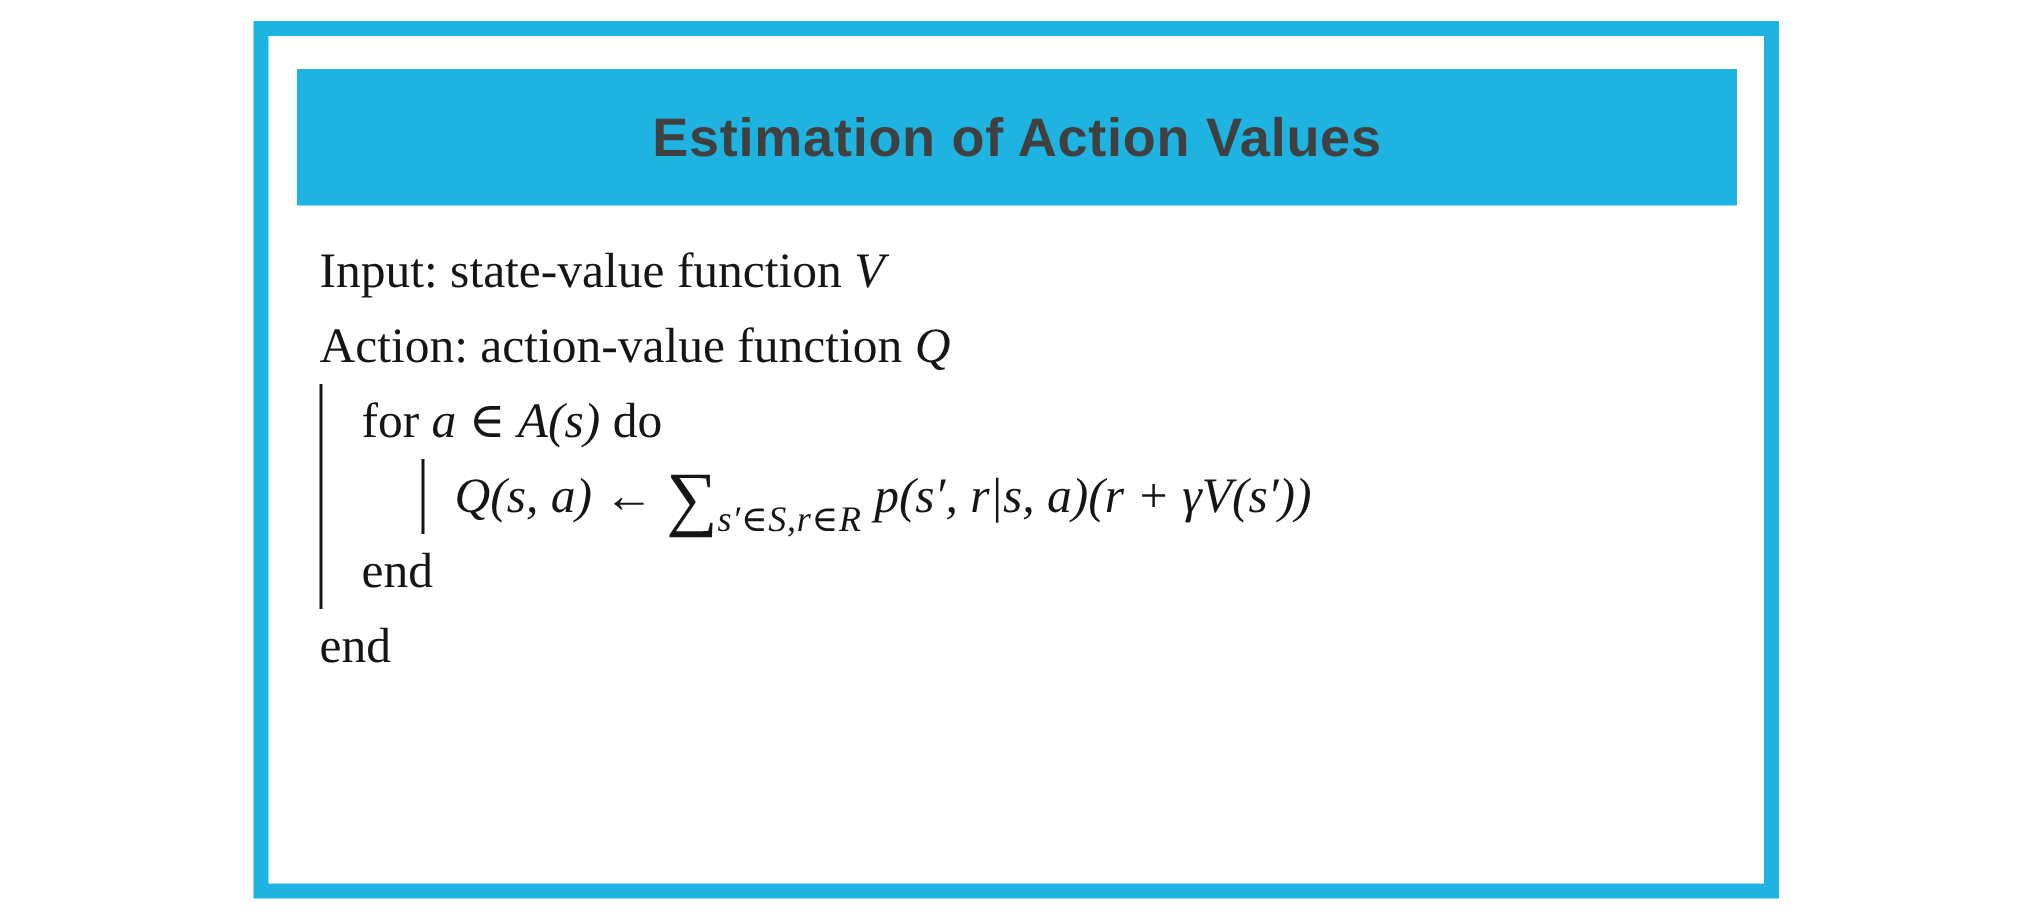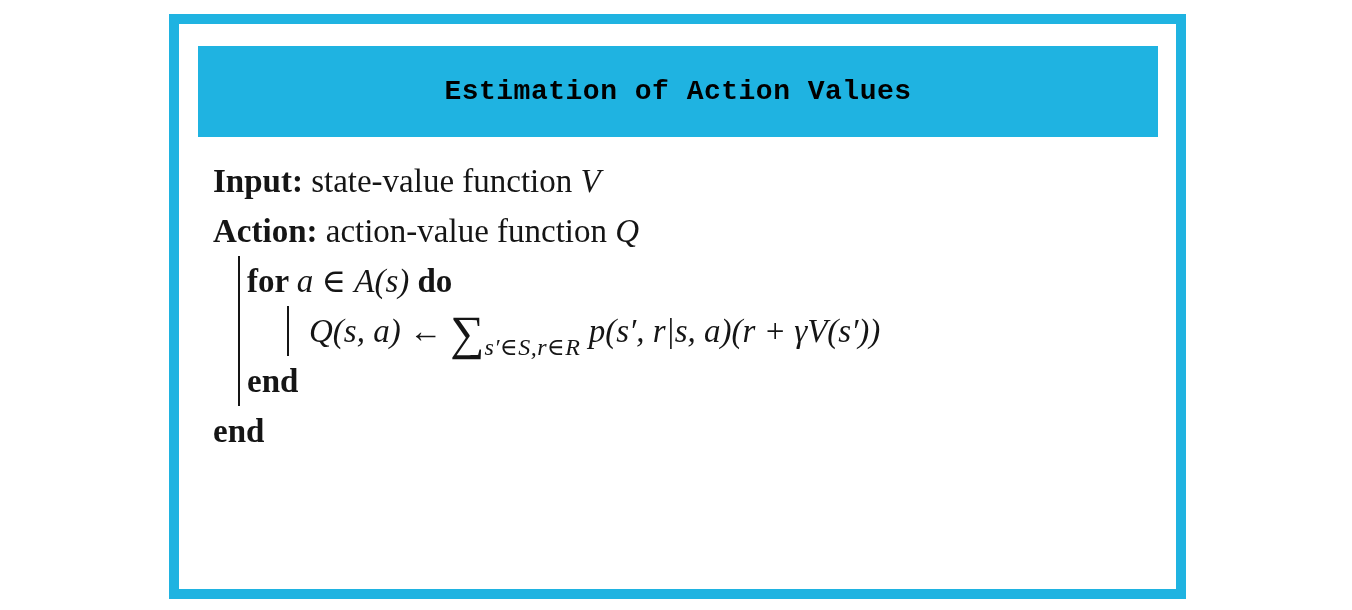--- a/index.html
+++ b/index.html
@@ -25,41 +25,41 @@
     left: 19px;
     top: 22px;
     width: 960px;
     height: 91px;
     background: var(--accent, #1FB3E1);
     display: flex;
     align-items: center;
     justify-content: center;
   }
   .title {
-    font-family: Liberation Mono, monospace;
+    font-family: Liberation Sans, sans-serif;
     font-weight: bold;
-    font-size: 28px;
-    color: #000000;
+    font-size: 36px;
+    color: #404040;
     letter-spacing: 0.5px;
   }
   .algo {
     position: absolute;
     left: 34px;
     top: 132px;
     font-family: "Liberation Serif", "DejaVu Serif", "DejaVu Sans", serif;
     font-size: 33px;
     line-height: 50px;
     color: var(--text, #151515);
     white-space: nowrap;
   }
   .line { height: 50px; }
-  .b { font-weight: bold; }
+  .b { font-weight: normal; }
   .m, .cal, .sub { font-style: italic; }
   .blk { border-left: 2px solid var(--text, #151515); }
-  .lvl1 { margin-left: 25px; padding-left: 7px; }
+  .lvl1 { padding-left: 26px; }
   .lvl2 { margin-left: 40px; padding-left: 20px; }
   .sum {
     font-size: 48px;
     line-height: 0;
     vertical-align: -0.14em;
   }
   .sub {
     font-size: 24px;
     line-height: 0;
     vertical-align: -0.55em;

